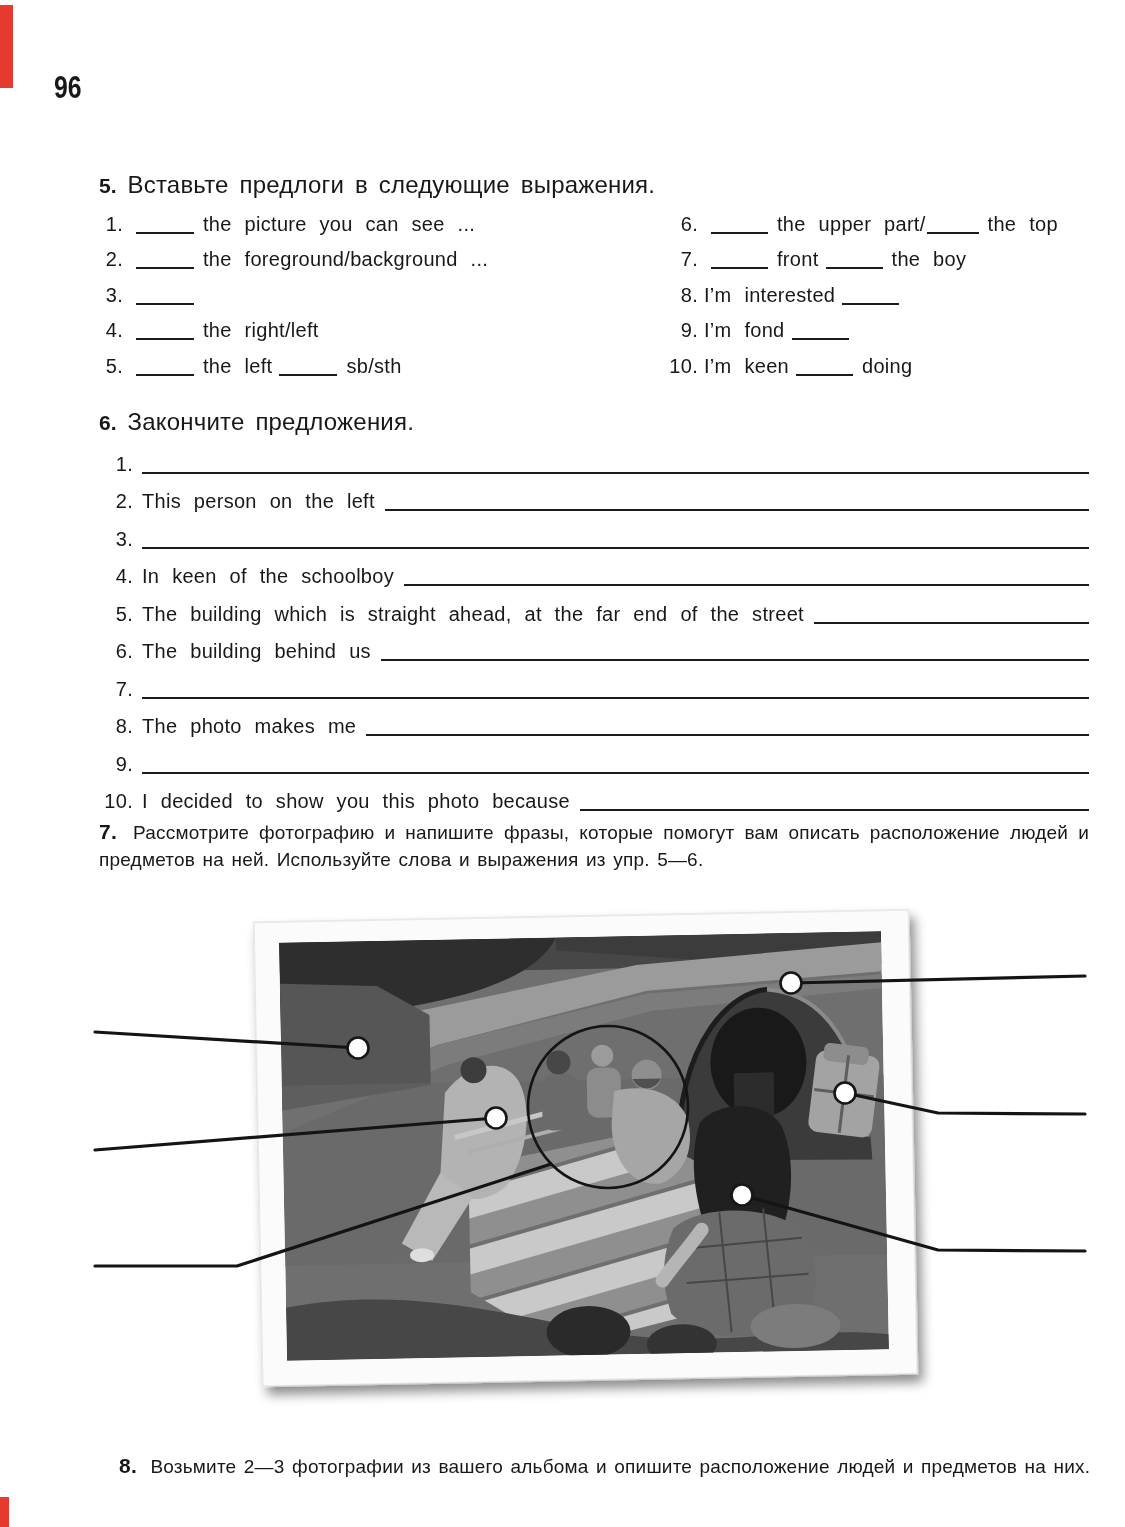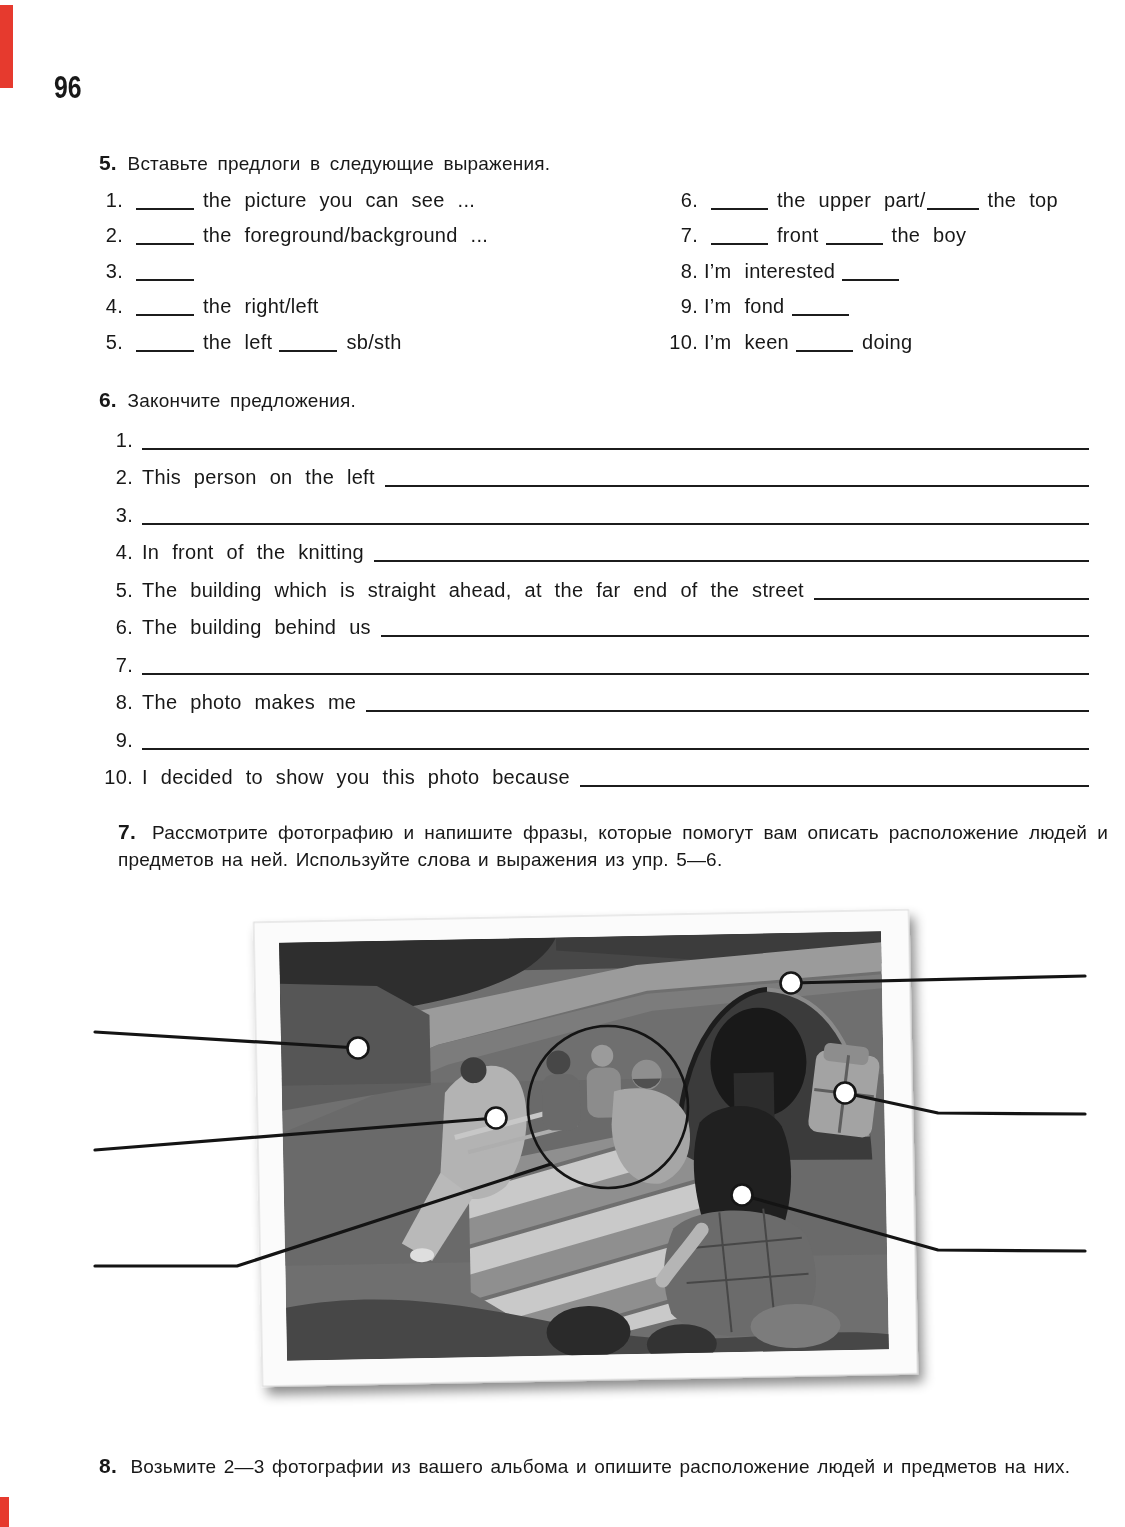--- a/index.html
+++ b/index.html
@@ -12,21 +12,21 @@
   #red-bottom{top:1497px;width:9px;height:30px;}
 
   #pageno{
     position:absolute;left:54px;top:70px;font-size:31px;font-weight:700;
     transform:scaleX(.8);transform-origin:left top;letter-spacing:0;
   }
 
   .ex{position:absolute;left:99px;width:990px;}
   .exhead{display:flex;align-items:baseline;}
   .exnum{font-weight:700;font-size:21px;flex:none;margin-right:11px;}
-  .extitle{font-size:19px;word-spacing:4px;letter-spacing:.2px;}
+  .extitle{font-size:24px;word-spacing:4px;letter-spacing:.2px;margin-top:20px;}
 
   #ex5{top:151px;}
   #ex5-cols{display:flex;margin-top:13px;}
   #ex5-left{width:553px;display:flex;flex-direction:column;}
   #ex5-right{flex:1;display:flex;flex-direction:column;}
   .x5row{display:flex;align-items:baseline;height:35.4px;font-size:20px;
          word-spacing:7px;letter-spacing:.3px;white-space:nowrap;}
   .xnum{flex:none;text-align:right;margin-right:6px;}
   .seg{flex:none;}
   .blank{flex:none;display:inline-block;height:17px;border-bottom:2.4px solid #1c1c1c;
@@ -36,22 +36,22 @@
   #ex6-list{margin-top:16px;}
   .x6row{display:flex;align-items:baseline;height:37.45px;font-size:20px;
          word-spacing:7px;letter-spacing:.3px;}
   .x6num{flex:none;width:34px;text-align:right;margin-right:9px;}
   .x6text{flex:none;white-space:nowrap;margin-right:10px;}
   .x6fill{flex:1;height:17px;border-bottom:2.4px solid #1c1c1c;position:relative;top:3px;}
 
   .para{margin:0;font-size:19px;line-height:27px;text-align:justify;
         word-spacing:2px;letter-spacing:.2px;}
   .para .exnum{margin-right:6px;}
-  #ex7{top:818px;margin-left:19px;}
-  #ex8{top:1452px;}
+  #ex7{top:818px;}
+  #ex8{top:1452px;margin-left:20px;}
 
   #photo-svg{position:absolute;left:0;top:0;width:1125px;height:1527px;}
 </style>
 </head>
 <body>
 
 <div id="red-top" class="red-mark" style="background: rgb(230, 58, 46);"></div>
 <div id="red-bottom" class="red-mark" style="background: rgb(230, 58, 46);"></div>
 
 <div id="pageno">96</div>
@@ -139,21 +139,21 @@
         <span class="x6num">2.</span>
         <span class="x6text">This person on the left</span>
         <span class="x6fill"></span>
       </div>
       <div class="x6row">
         <span class="x6num">3.</span>
         <span class="x6fill"></span>
       </div>
       <div class="x6row">
         <span class="x6num">4.</span>
-        <span class="x6text">In front of the knitting</span>
+        <span class="x6text">In keen of the schoolboy</span>
         <span class="x6fill"></span>
       </div>
       <div class="x6row">
         <span class="x6num">5.</span>
         <span class="x6text">The building which is straight ahead, at the far end of the street</span>
         <span class="x6fill"></span>
       </div>
       <div class="x6row">
         <span class="x6num">6.</span>
         <span class="x6text">The building behind us</span>

